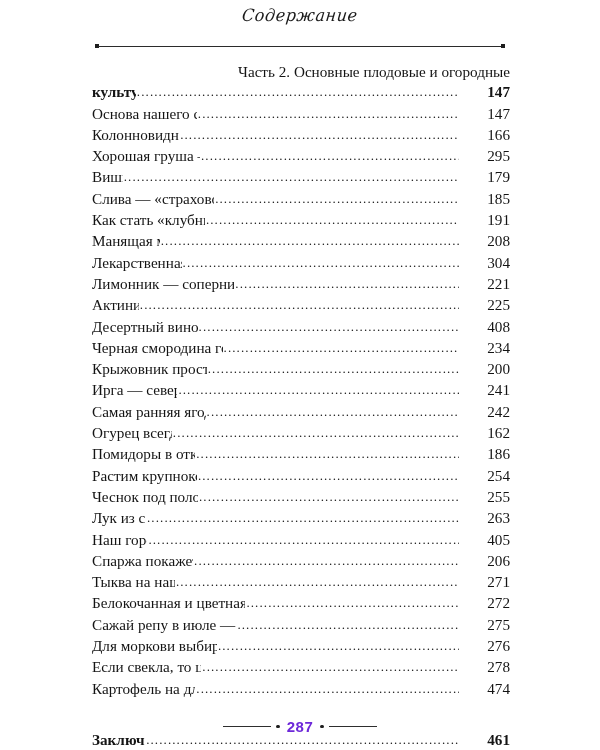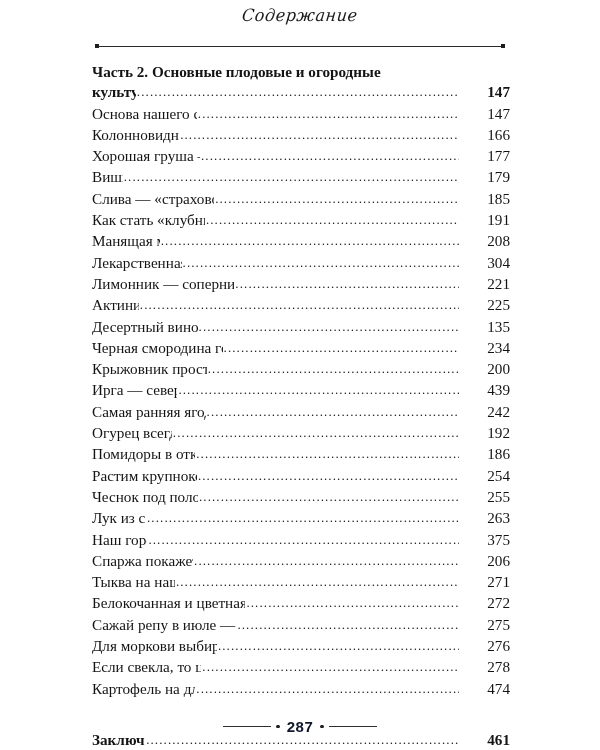--- a/index.html
+++ b/index.html
@@ -101,24 +101,25 @@
     margin-left: 28px;
   }
 
   
   .entry.heading {
     font-weight: bold;
     display: block;
     white-space: normal;
   }
   .heading-line1 {
-    font-weight: bold;
+    font-weight: normal;
     font-size: 15.2px;
     line-height: 20.3px;
     white-space: nowrap;
+    text-align: right;
   }
   .heading-line2 {
     display: flex;
     align-items: baseline;
     width: 100%;
     font-weight: bold;
     font-size: 15.2px;
     line-height: 20.3px;
     white-space: nowrap;
   }
@@ -160,21 +161,21 @@
     height: 3.5px;
     background: #1d1d1d;
     border-radius: 50%;
     margin: 0 5px;
   }
   .footer .folio {
     font-family: "Liberation Sans", "DejaVu Sans", sans-serif;
     font-weight: bold;
     font-size: 15px;
     letter-spacing: 0.5px;
-    color: #0f172a;
+    color: #6d28d9;
     margin: 0 2px;
   }
 </style>
 </head>
 <body>
 
 <div class="page">
 
   <div class="running-head">
     <span class="running-head-text">Содержание</span>
@@ -204,21 +205,21 @@
           <span class="page-num">147</span>
         </div>
         <div class="entry">
           <span class="title">Колонновидные яблони</span>
           <span class="leader">.................................................................................................................</span>
           <span class="page-num">166</span>
         </div>
         <div class="entry">
           <span class="title">Хорошая груша — это редкость</span>
           <span class="leader">.................................................................................................................</span>
-          <span class="page-num">177</span>
+          <span class="page-num">295</span>
         </div>
         <div class="entry">
           <span class="title">Вишня</span>
           <span class="leader">.................................................................................................................</span>
           <span class="page-num">179</span>
         </div>
         <div class="entry">
           <span class="title">Слива — «страховой полис» садовода</span>
           <span class="leader">.................................................................................................................</span>
           <span class="page-num">185</span>
@@ -244,46 +245,46 @@
           <span class="page-num">221</span>
         </div>
         <div class="entry">
           <span class="title">Актинидия</span>
           <span class="leader">.................................................................................................................</span>
           <span class="page-num">225</span>
         </div>
         <div class="entry">
           <span class="title">Десертный виноград на севере</span>
           <span class="leader">.................................................................................................................</span>
-          <span class="page-num">135</span>
+          <span class="page-num">408</span>
         </div>
         <div class="entry">
           <span class="title">Черная смородина говорит варенью «нет»</span>
           <span class="leader">.................................................................................................................</span>
           <span class="page-num">234</span>
         </div>
         <div class="entry">
           <span class="title">Крыжовник простой и штамбовый</span>
           <span class="leader">.................................................................................................................</span>
           <span class="page-num">200</span>
         </div>
         <div class="entry">
           <span class="title">Ирга — северная ягода</span>
           <span class="leader">.................................................................................................................</span>
-          <span class="page-num">439</span>
+          <span class="page-num">241</span>
         </div>
         <div class="entry">
           <span class="title">Самая ранняя ягода — жимолость</span>
           <span class="leader">.................................................................................................................</span>
           <span class="page-num">242</span>
         </div>
         <div class="entry">
           <span class="title">Огурец всегда хорош</span>
           <span class="leader">.................................................................................................................</span>
-          <span class="page-num">192</span>
+          <span class="page-num">162</span>
         </div>
         <div class="entry">
           <span class="title">Помидоры в открытом грунте</span>
           <span class="leader">.................................................................................................................</span>
           <span class="page-num">186</span>
         </div>
         <div class="entry">
           <span class="title">Растим крупнокочанный салат</span>
           <span class="leader">.................................................................................................................</span>
           <span class="page-num">254</span>
@@ -294,21 +295,21 @@
           <span class="page-num">255</span>
         </div>
         <div class="entry">
           <span class="title">Лук из семян</span>
           <span class="leader">.................................................................................................................</span>
           <span class="page-num">263</span>
         </div>
         <div class="entry">
           <span class="title">Наш горошек</span>
           <span class="leader">.................................................................................................................</span>
-          <span class="page-num">375</span>
+          <span class="page-num">405</span>
         </div>
         <div class="entry">
           <span class="title">Спаржа покажет себя весной</span>
           <span class="leader">.................................................................................................................</span>
           <span class="page-num">206</span>
         </div>
         <div class="entry">
           <span class="title">Тыква на нашем столе</span>
           <span class="leader">.................................................................................................................</span>
           <span class="page-num">271</span>

